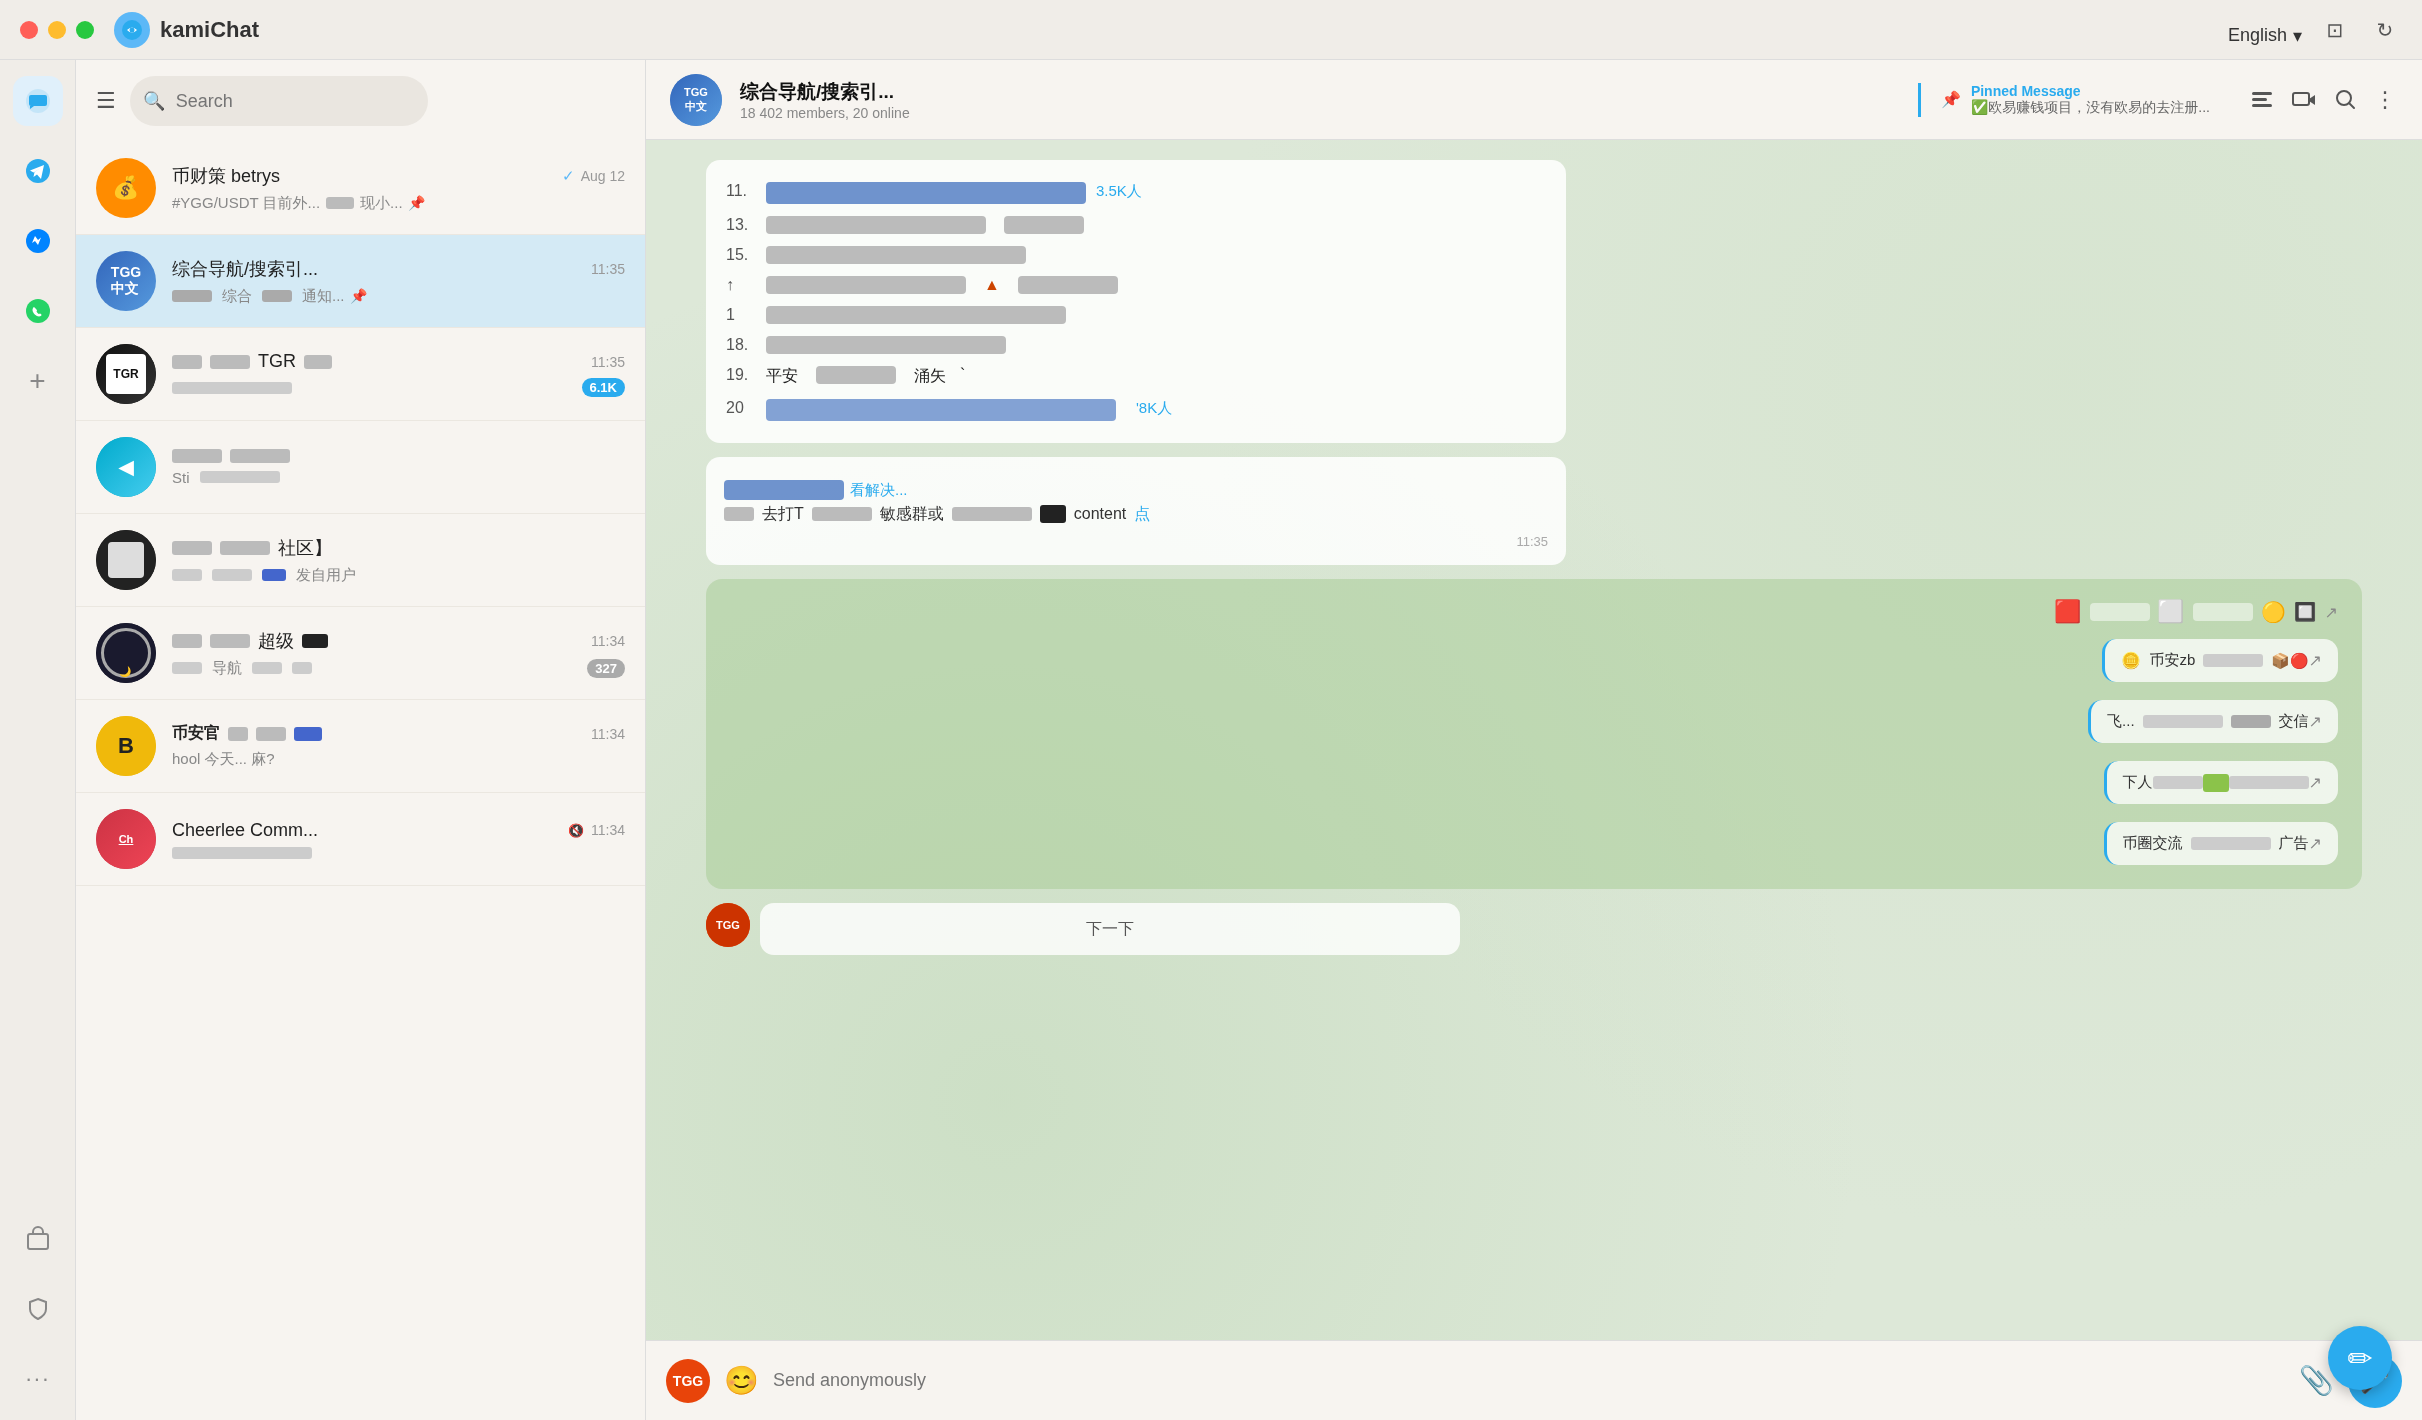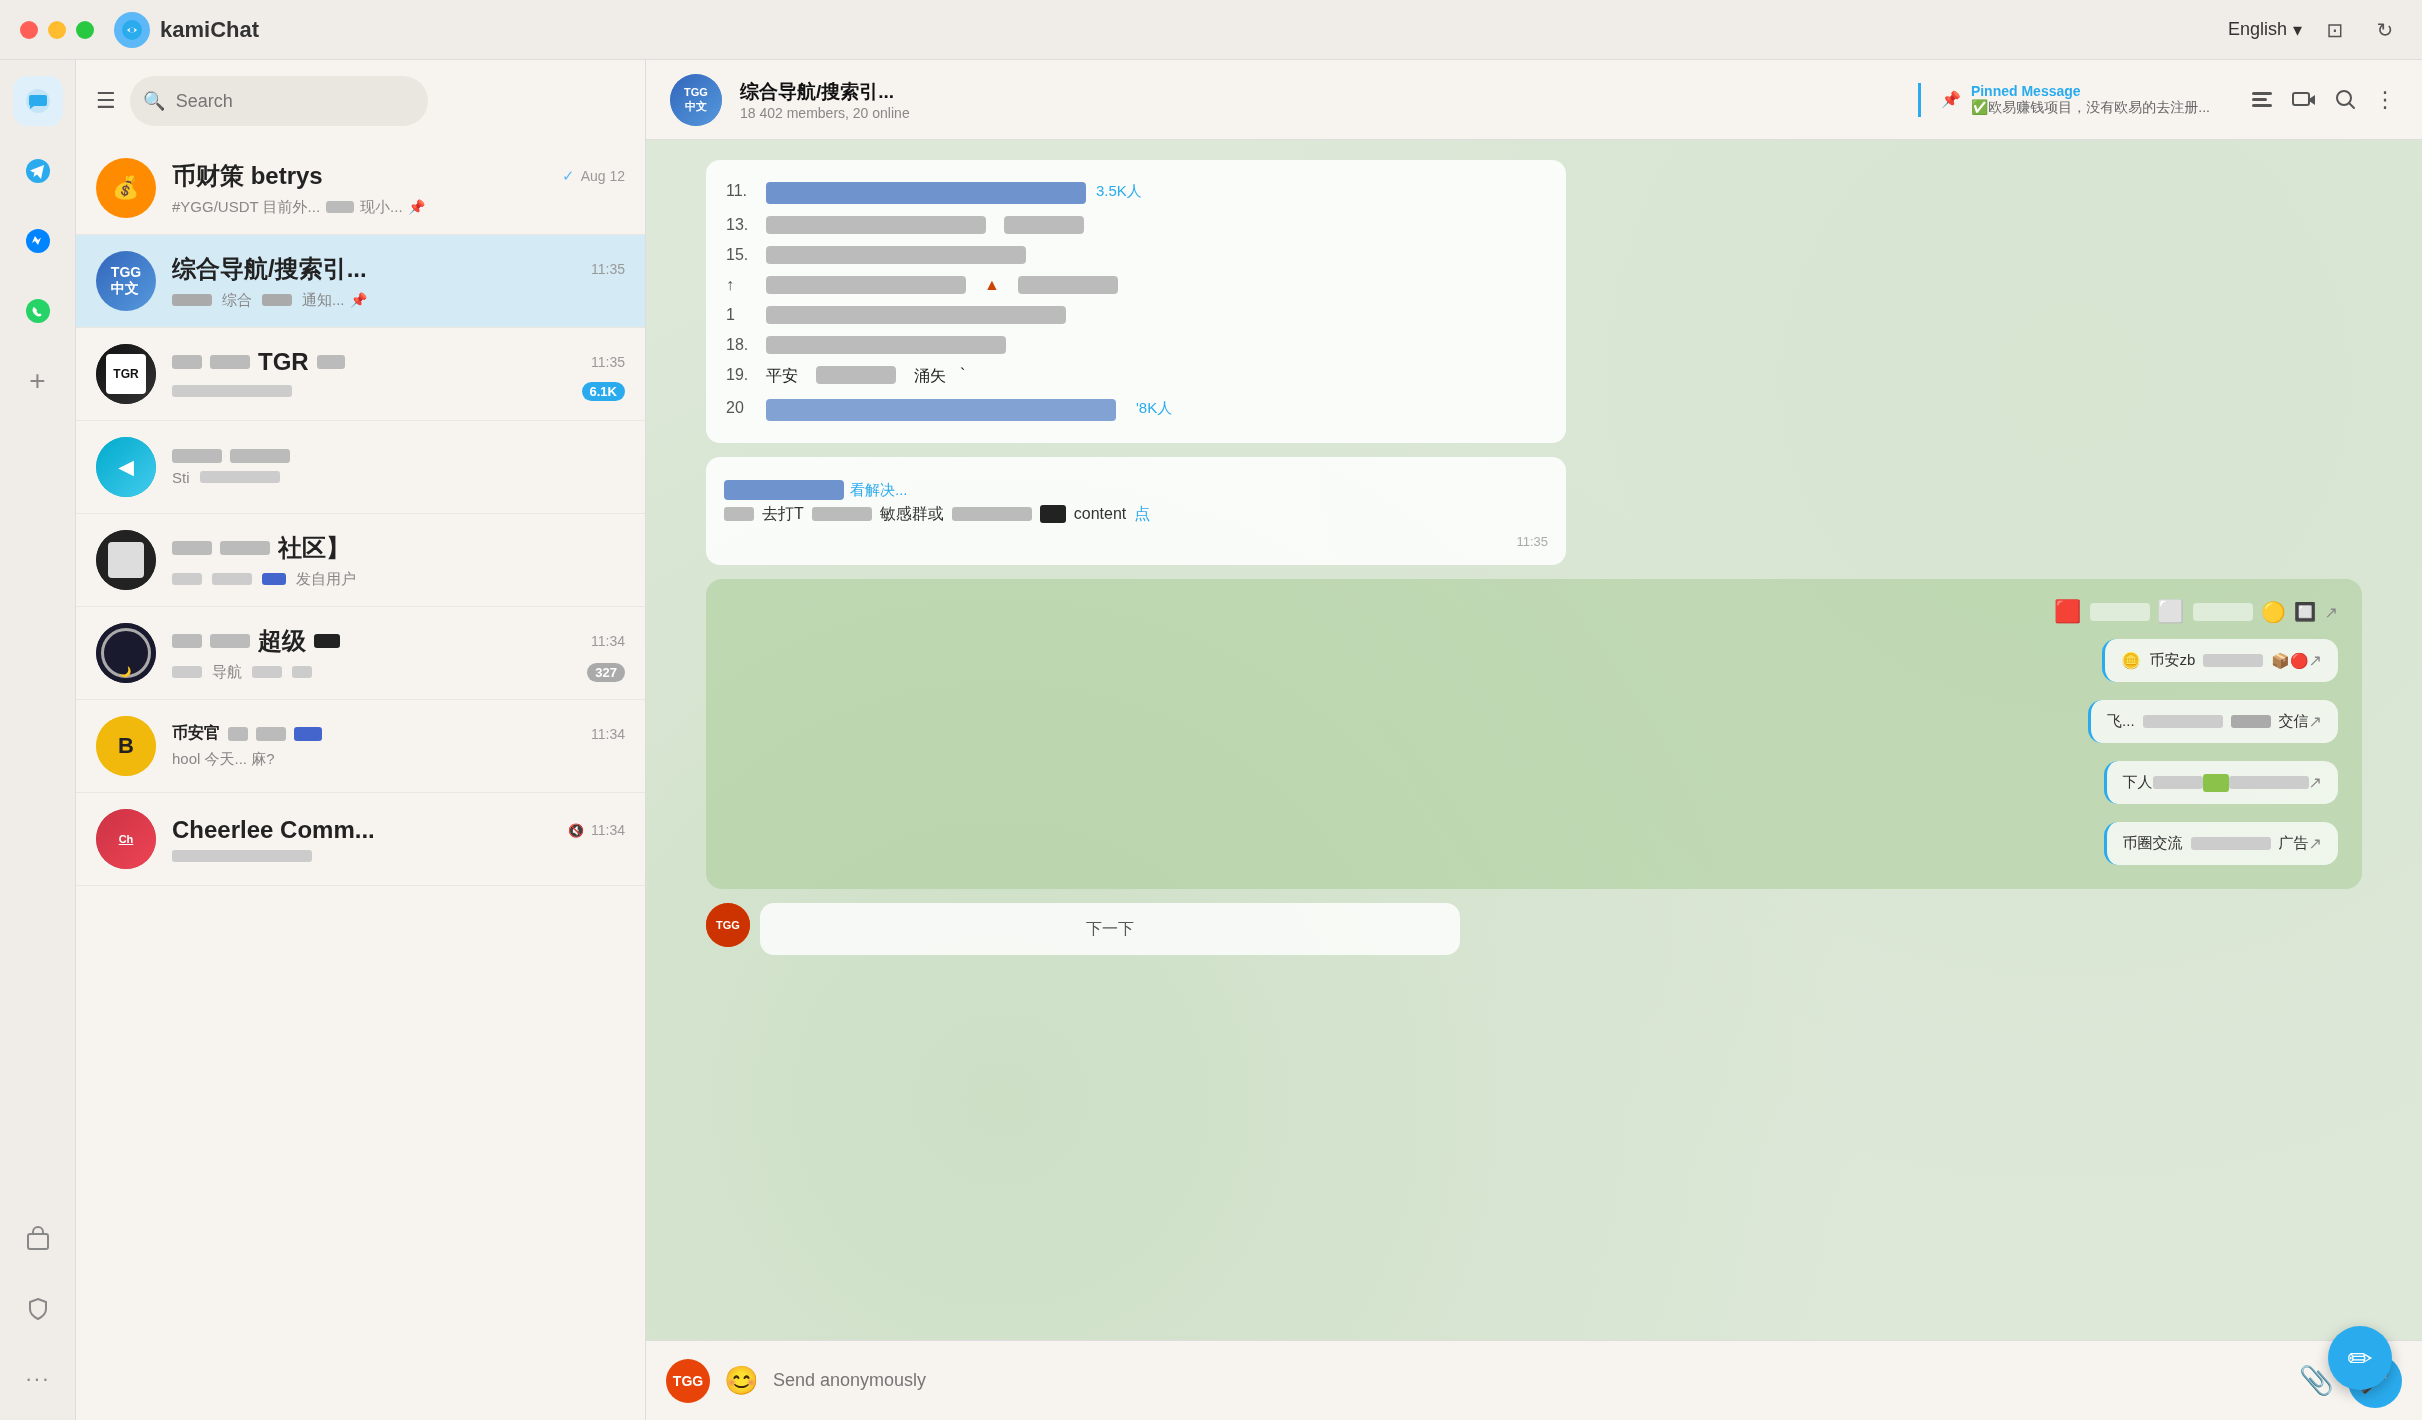--- a/index.html
+++ b/index.html
@@ -49,21 +49,21 @@
     .logo-icon {
       width: 36px; height: 36px;
       background: #5cb8f7;
       border-radius: 50%;
       display: flex; align-items: center; justify-content: center;
       font-size: 18px;
     }
     .title-right {
       margin-left: auto;
       display: flex;
-      align-items: center;
+      align-items: flex-end;
       gap: 16px;
     }
     .lang-selector {
       display: flex;
       align-items: center;
       gap: 6px;
       font-size: 18px;
       color: #333;
       cursor: pointer;
     }
@@ -182,22 +182,22 @@
       flex: 1;
       min-width: 0;
     }
     .chat-item-header {
       display: flex;
       align-items: center;
       justify-content: space-between;
       margin-bottom: 6px;
     }
     .chat-name {
-      font-size: 24px;
-      font-weight: 700;
+      font-size: 18px;
+      font-weight: 400;
       color: #222;
       white-space: nowrap;
       overflow: hidden;
       text-overflow: ellipsis;
       max-width: 280px;
     }
     .chat-time {
       font-size: 14px;
       color: #999;
       white-space: nowrap;

